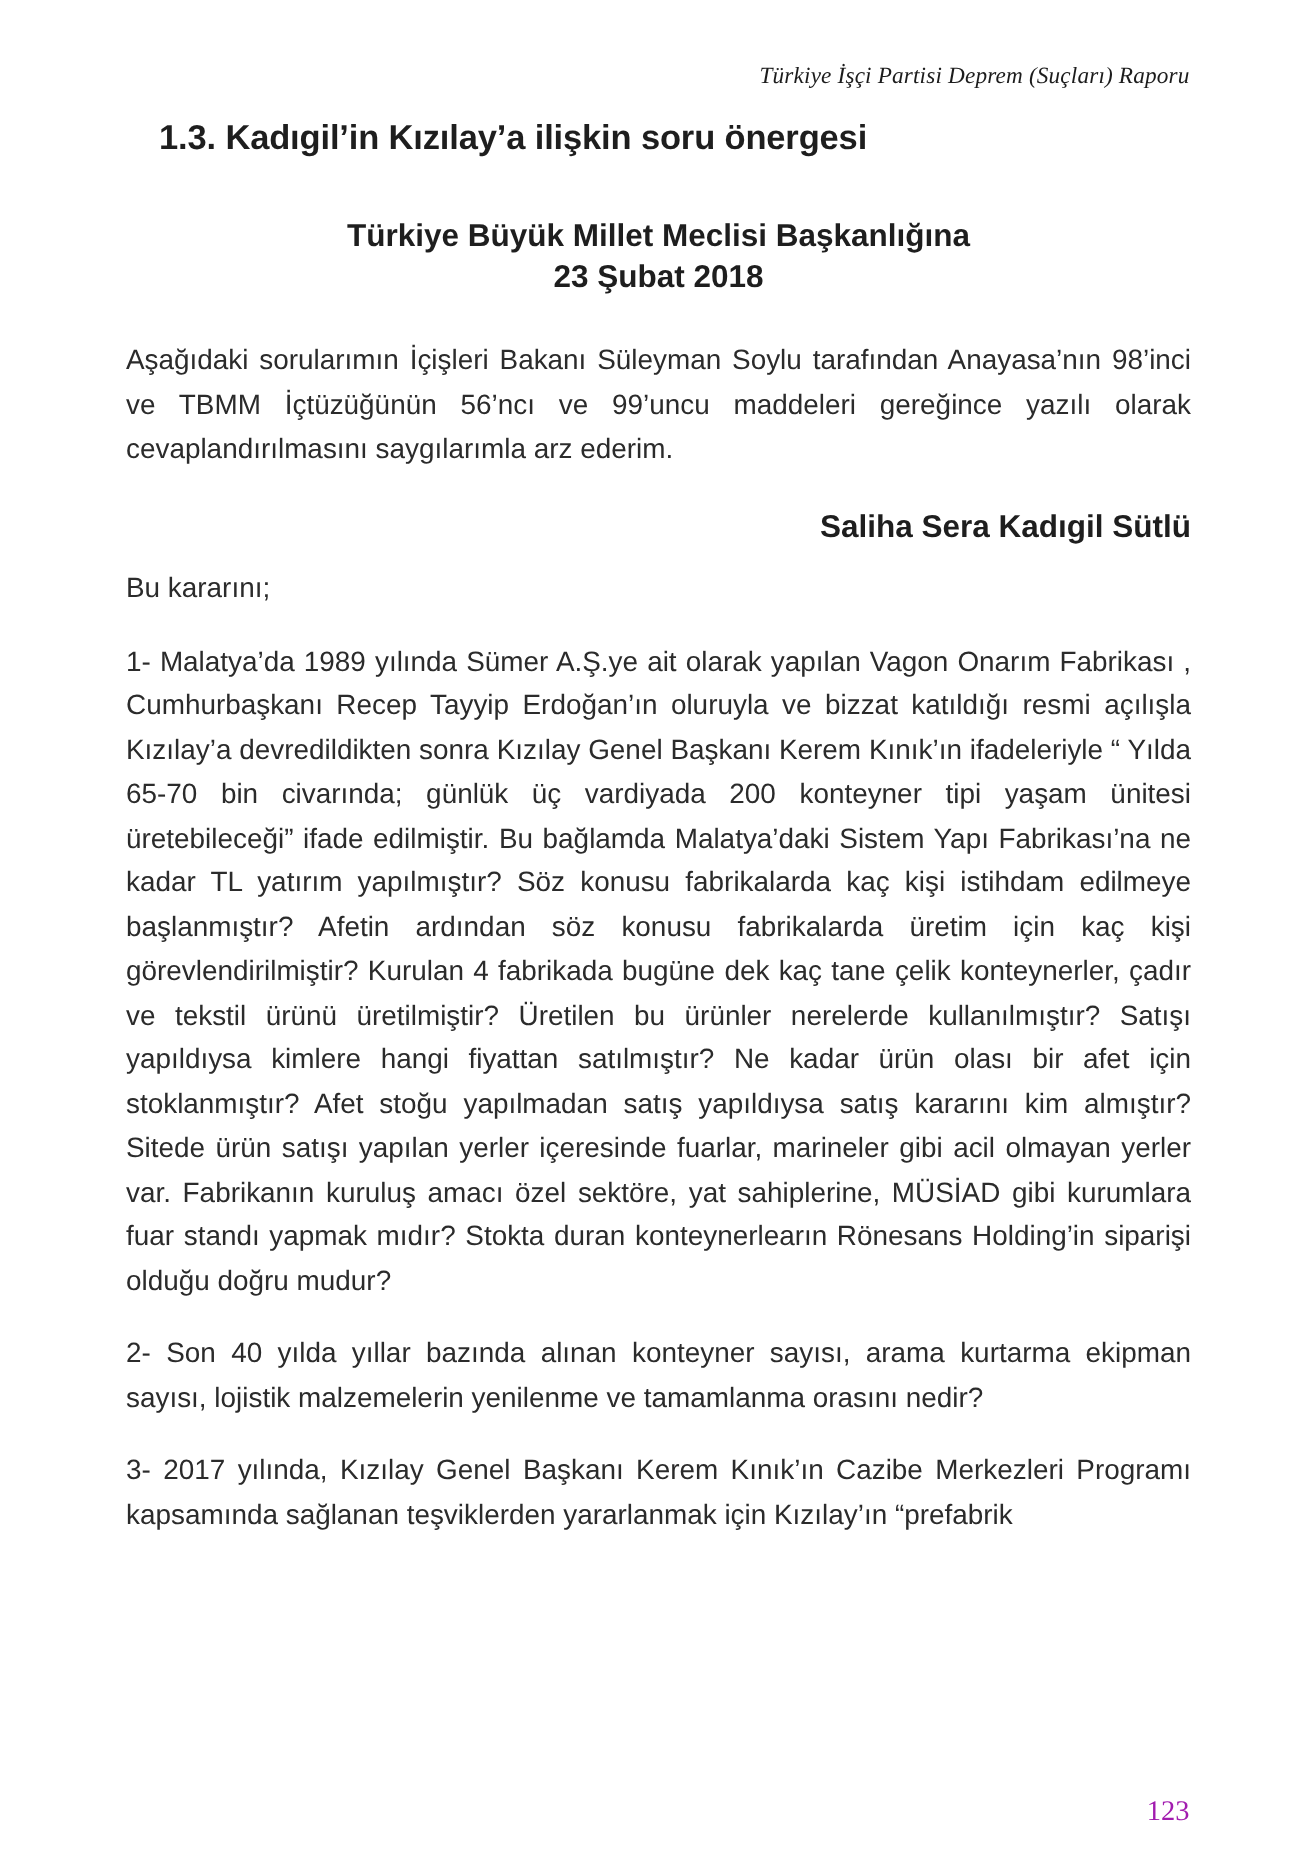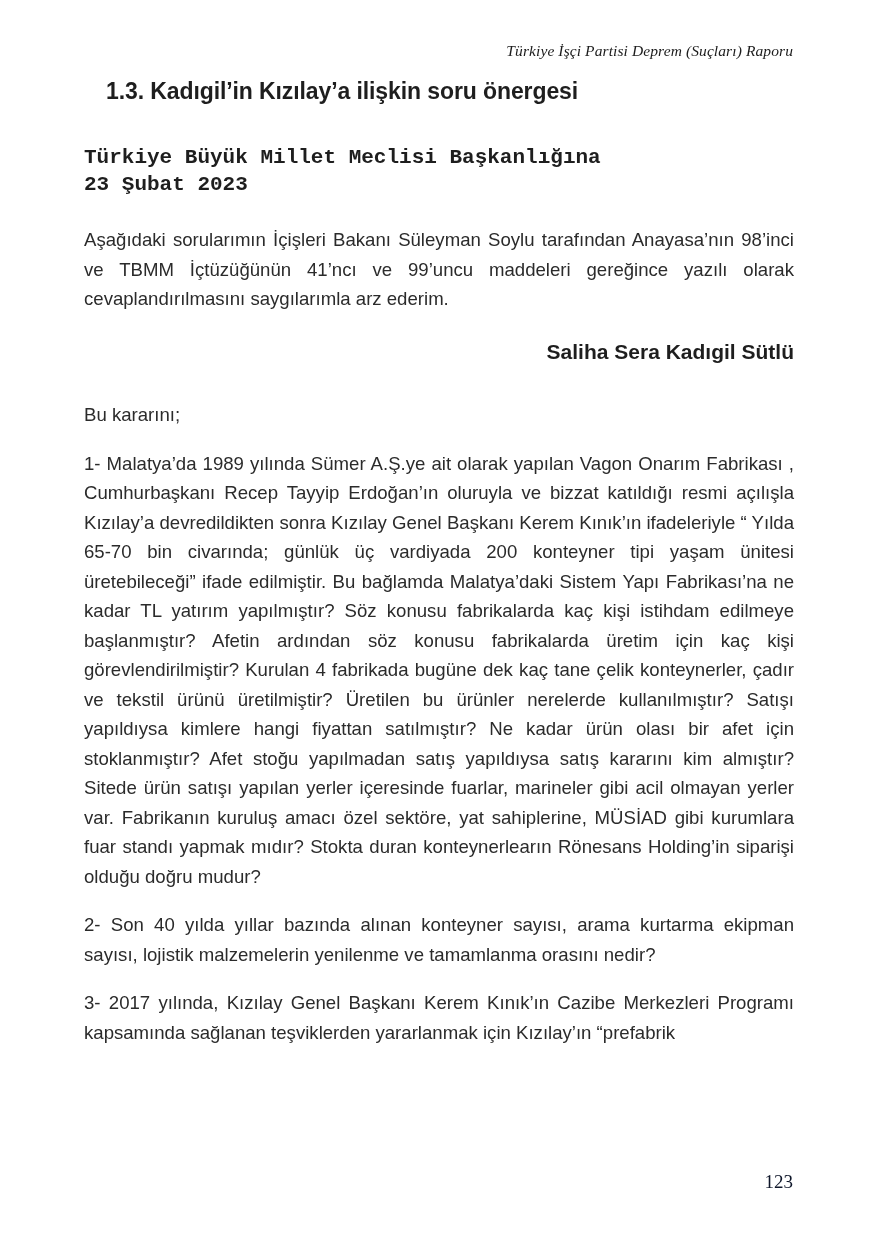--- a/index.html
+++ b/index.html
@@ -44,76 +44,76 @@
   .section-heading {
     font-size: 23px;
     font-weight: bold;
     color: #1e1e1e;
     margin: 0 0 38px 22px;
     letter-spacing: -0.1px;
     line-height: 1.2;
   }
 
   .doc-title {
+    text-align: center;
     font-size: 21px;
     font-weight: bold;
     color: #1e1e1e;
     line-height: 1.32;
     margin: 0 0 26px 0;
-    font-family: Liberation Mono, monospace;
   }
   .doc-title .line2 { display: block; }
 
   p.body-text {
     font-size: 18.6px;
     line-height: 29.5px;
     text-align: justify;
     text-justify: inter-word;
     margin: 0 0 19px 0;
     color: #2b2b2b;
     hyphens: manual;
   }
 
   .signature {
     text-align: right;
     font-size: 21px;
     font-weight: bold;
     color: #1e1e1e;
     line-height: 1.33;
-    margin: 24px 0 35px 0;
+    margin: 24px 0 12px 0;
   }
   .signature .line2 { display: block; }
 
   
   .folio {
     position: absolute;
-    bottom: 48px;
+    bottom: 22px;
     right: 84px;
     font-family: "Liberation Serif", serif;
     font-size: 19px;
-    color: #0f172a;
+    color: #a21caf;
   }
 </style>
 </head>
 <body>
 
 <div class="page">
 
   <div class="running-head">Türkiye İşçi Partisi Deprem (Suçları) Raporu</div>
 
   <div class="content">
 
     <h2 class="section-heading">1.3. Kadıgil’in Kızılay’a ilişkin soru önergesi</h2>
 
     <div class="doc-title">
       <span>Türkiye Büyük Millet Meclisi Başkanlığına</span>
-      <span class="line2">23 Şubat 2023</span>
+      <span class="line2">23 Şubat 2018</span>
     </div>
 
-    <p class="body-text">Aşağıdaki sorularımın İçişleri Bakanı Süleyman Soylu tarafından Anayasa’nın 98’inci ve TBMM İçtüzüğünün 41’ncı ve 99’uncu maddeleri gereğince yazılı olarak cevaplandırılmasını saygılarımla arz ederim.</p>
+    <p class="body-text">Aşağıdaki sorularımın İçişleri Bakanı Süleyman Soylu tarafından Anayasa’nın 98’inci ve TBMM İçtüzüğünün 56’ncı ve 99’uncu maddeleri gereğince yazılı olarak cevaplandırılmasını saygılarımla arz ederim.</p>
 
     <div class="signature">
       <span>Saliha Sera Kadıgil Sütlü</span>
     </div>
 
 
     <p class="body-text">Bu kararını;</p>
 
     <p class="body-text">1- Malatya’da 1989 yılında Sümer A.Ş.ye ait olarak yapılan Vagon Onarım Fabrikası , Cumhurbaşkanı Recep Tayyip Erdoğan’ın oluruyla ve bizzat katıldığı resmi açılışla Kızılay’a devredildikten sonra Kızılay Genel Başkanı Kerem Kınık’ın ifadeleriyle “ Yılda 65-70 bin civarında; günlük üç vardiyada 200 konteyner tipi yaşam ünitesi üretebileceği” ifade edilmiştir. Bu bağlamda Malatya’daki Sistem Yapı Fabrikası’na ne kadar TL yatırım yapılmıştır? Söz konusu fabrikalarda kaç kişi istihdam edilmeye başlanmıştır? Afetin ardından söz konusu fabrikalarda üretim için kaç kişi görevlendirilmiştir? Kurulan 4 fabrikada bugüne dek kaç tane çelik konteynerler, çadır ve tekstil ürünü üretilmiştir? Üretilen bu ürünler nerelerde kullanılmıştır? Satışı yapıldıysa kimlere hangi fiyattan satılmıştır? Ne kadar ürün olası bir afet için stoklanmıştır? Afet stoğu yapılmadan satış yapıldıysa satış kararını kim almıştır? Sitede ürün satışı yapılan yerler içeresinde fuarlar, marineler gibi acil olmayan yerler var. Fabrikanın kuruluş amacı özel sektöre, yat sahiplerine, MÜSİAD gibi kurumlara fuar standı yapmak mıdır? Stokta duran konteynerlearın Rönesans Holding’in siparişi olduğu doğru mudur?</p>
 

